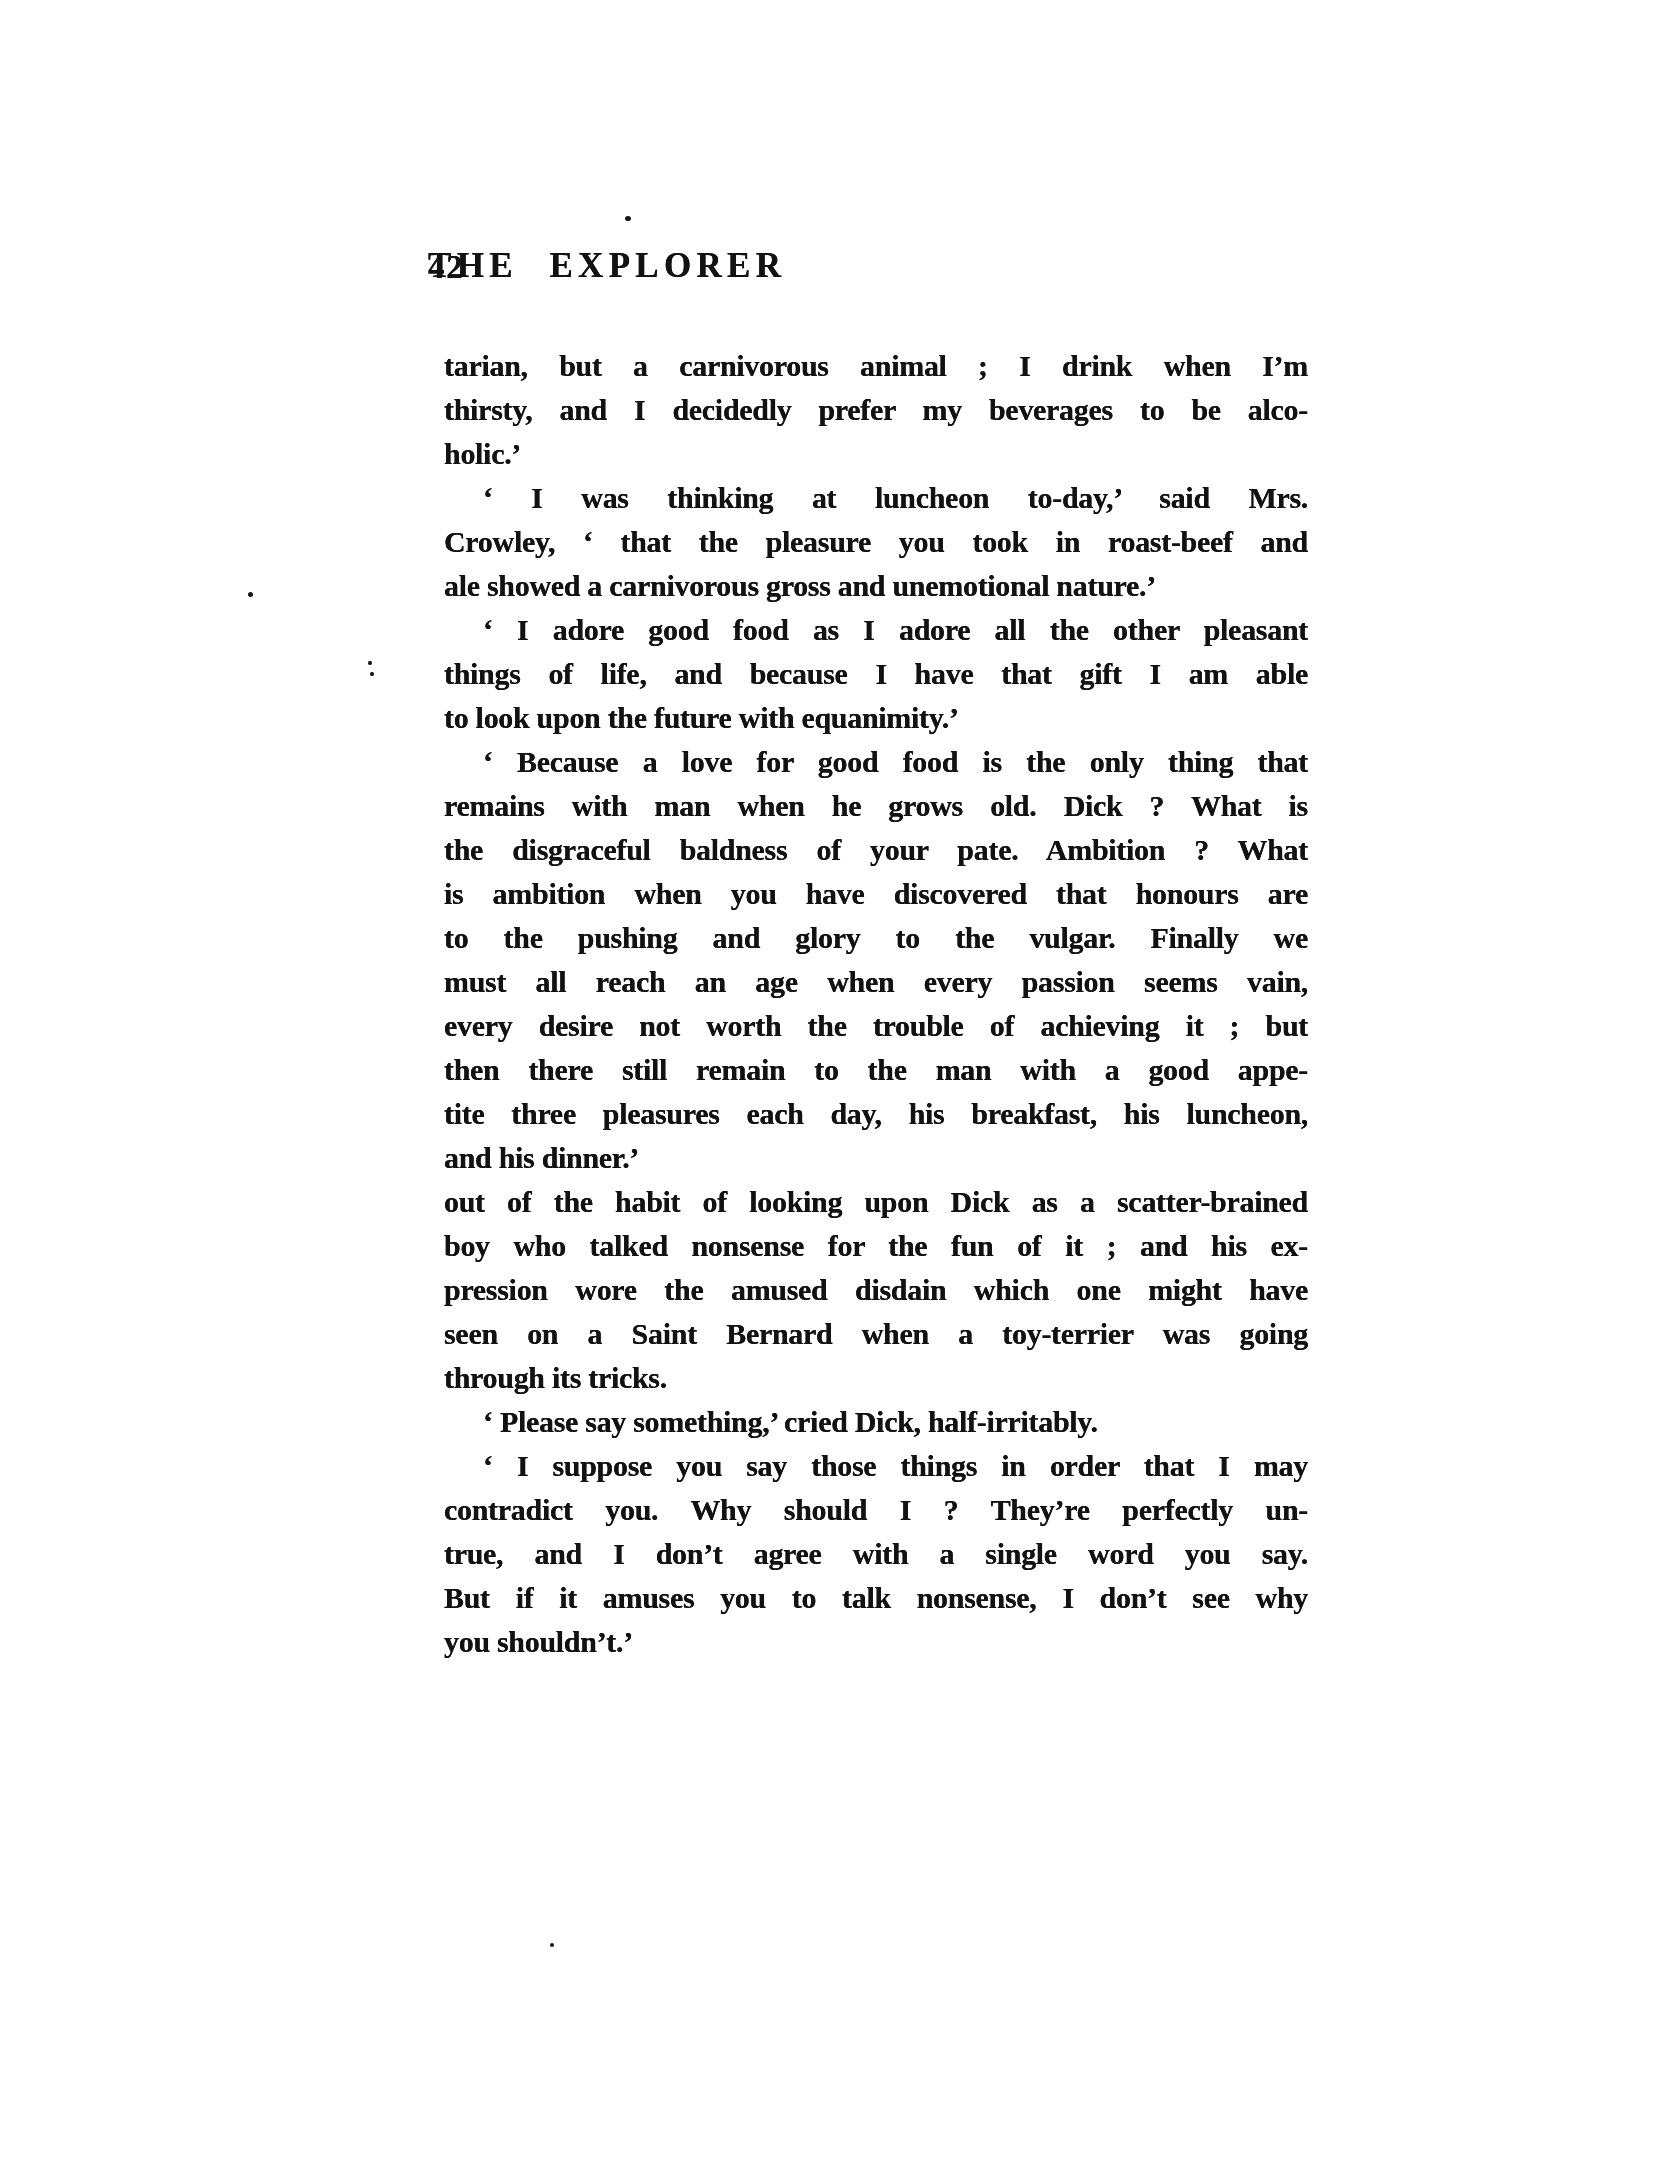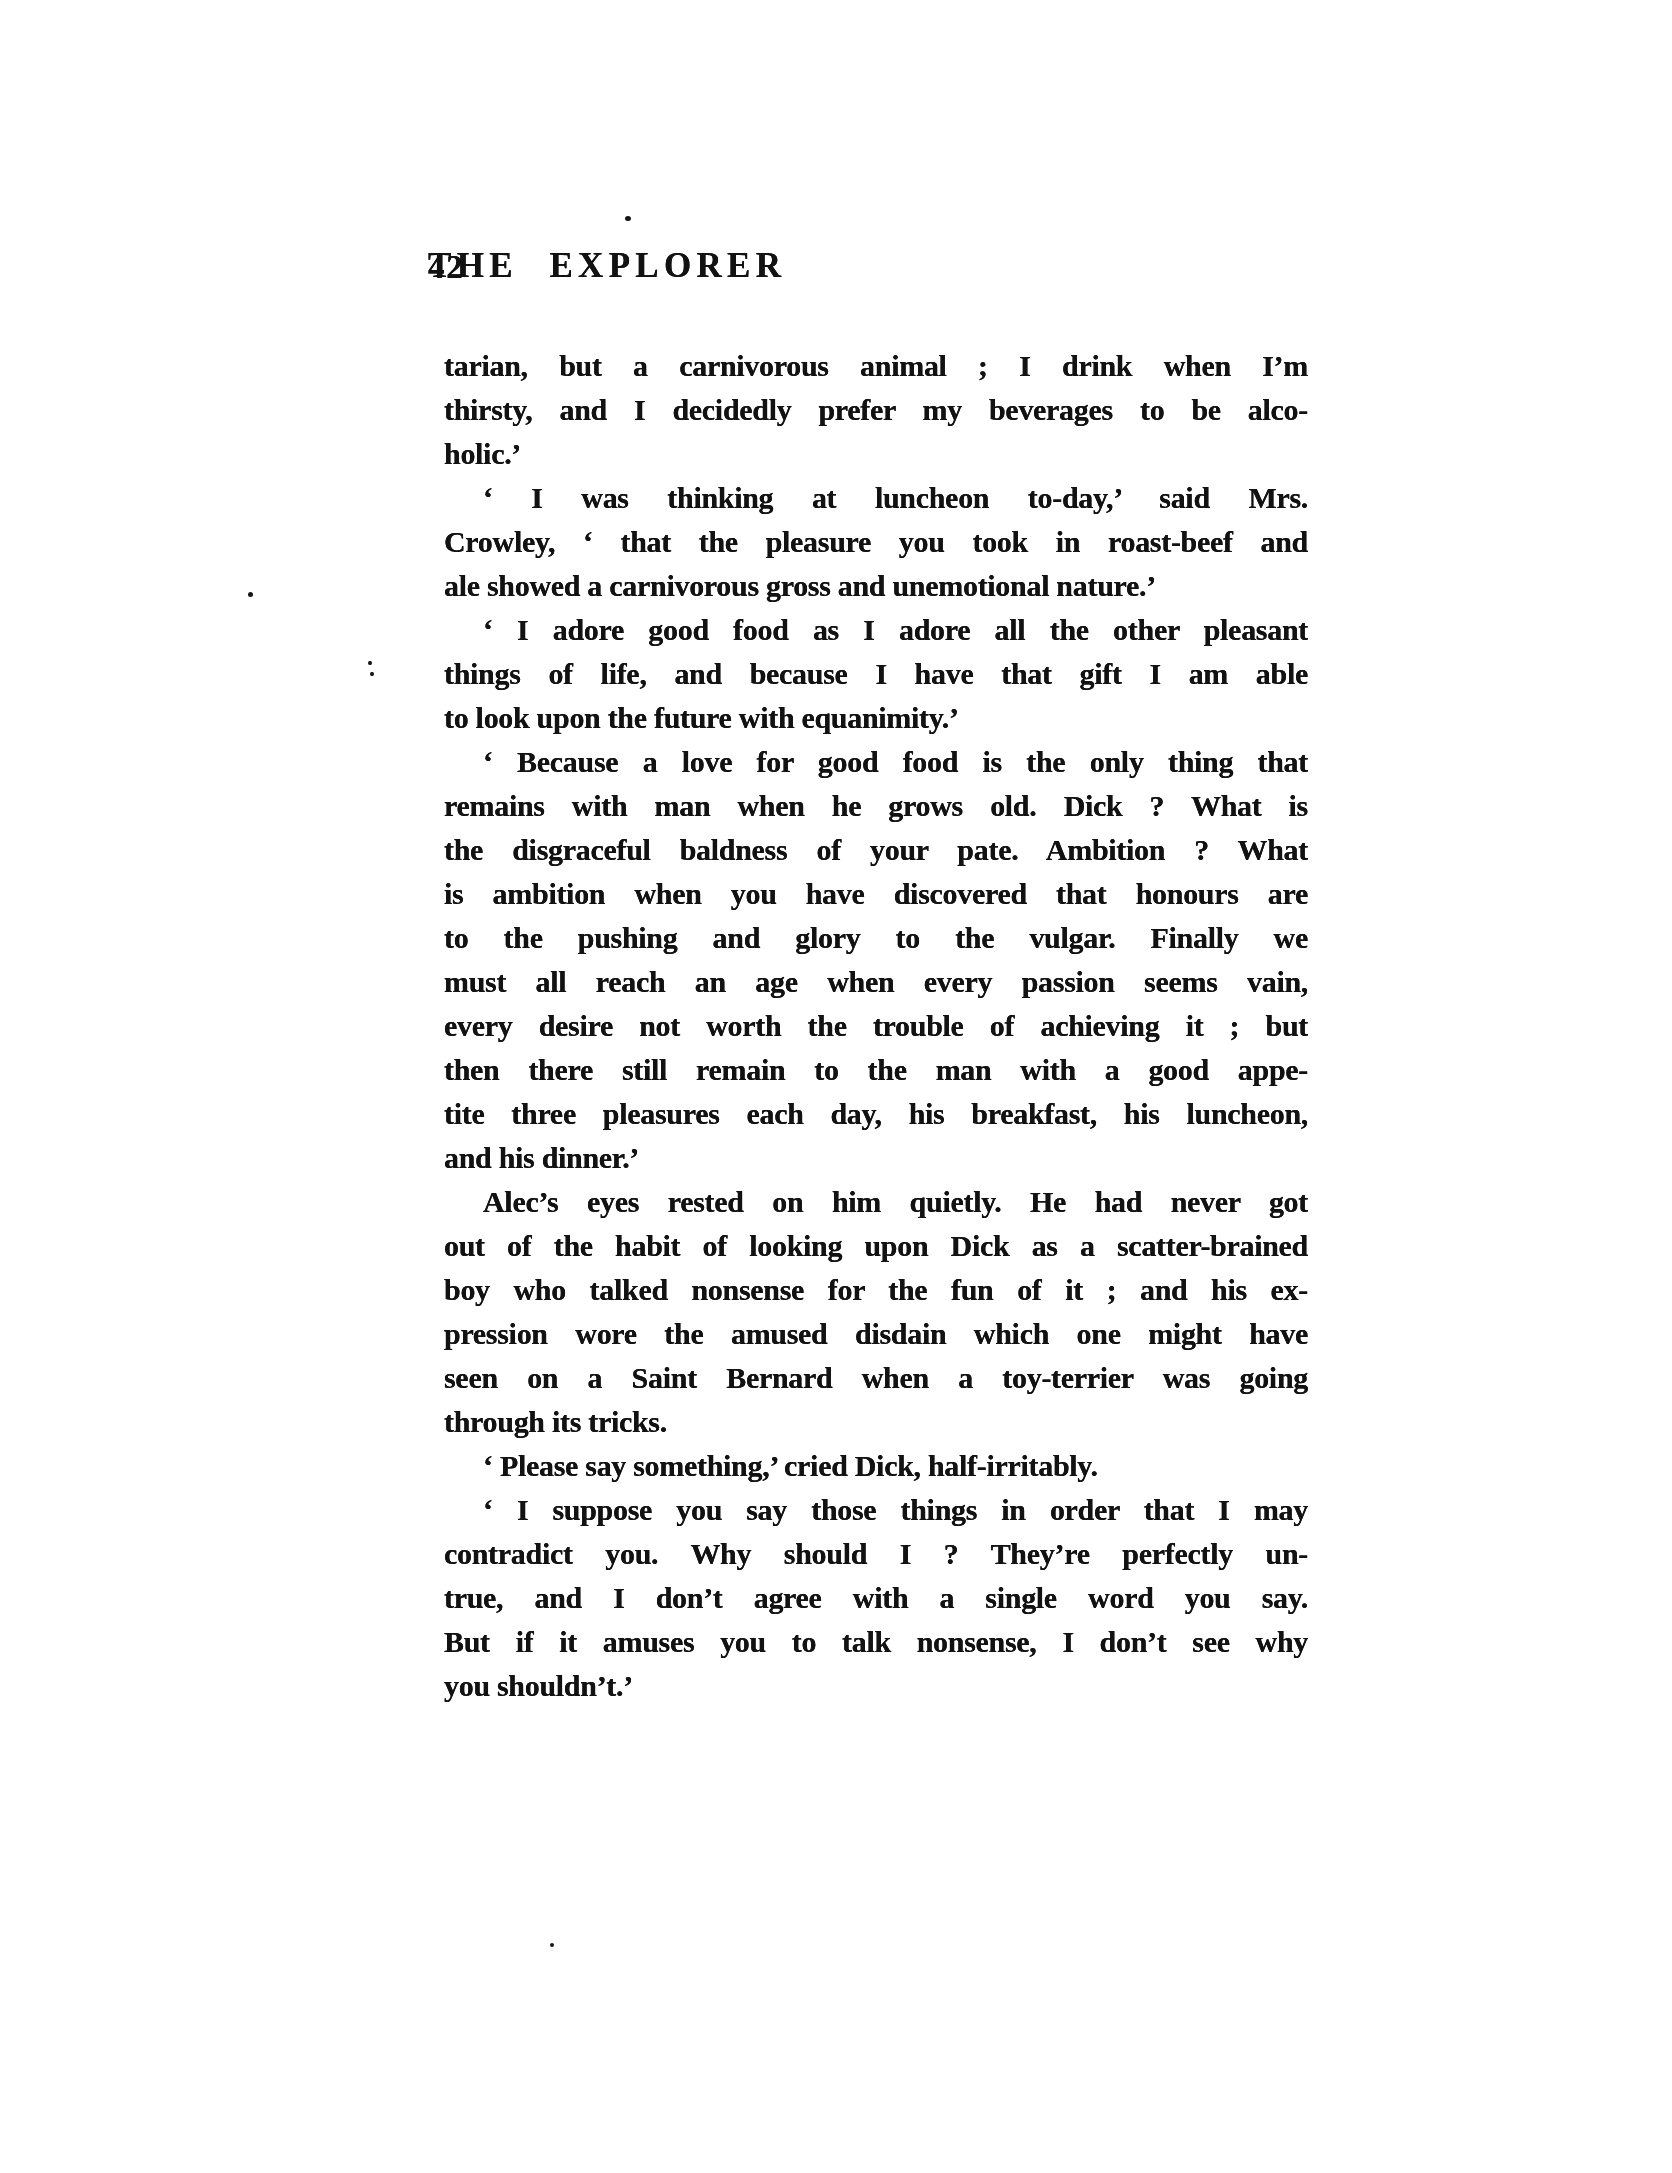--- a/index.html
+++ b/index.html
@@ -103,21 +103,20 @@
         <div class="line">the disgraceful baldness of your pate.  Ambition ?  What</div>
         <div class="line">is ambition when you have discovered that honours are</div>
         <div class="line">to the pushing and glory to the vulgar.  Finally we</div>
         <div class="line">must all reach an age when every passion seems vain,</div>
         <div class="line">every desire not worth the trouble of achieving it ; but</div>
         <div class="line">then there still remain to the man with a good appe-</div>
         <div class="line">tite three pleasures each day, his breakfast, his luncheon,</div>
         <div class="line last">and his dinner.’</div>
       </div>
       <div class="para">
-        <div class="line first-indent">Alec’s eyes rested on him quietly.  He had never got</div>
         <div class="line">out of the habit of looking upon Dick as a scatter-brained</div>
         <div class="line">boy who talked nonsense for the fun of it ; and his ex-</div>
         <div class="line">pression wore the amused disdain which one might have</div>
         <div class="line">seen on a Saint Bernard when a toy-terrier was going</div>
         <div class="line last">through its tricks.</div>
       </div>
       <div class="para">
         <div class="line last first-indent">‘ Please say something,’ cried Dick, half-irritably.</div>
       </div>
       <div class="para">

